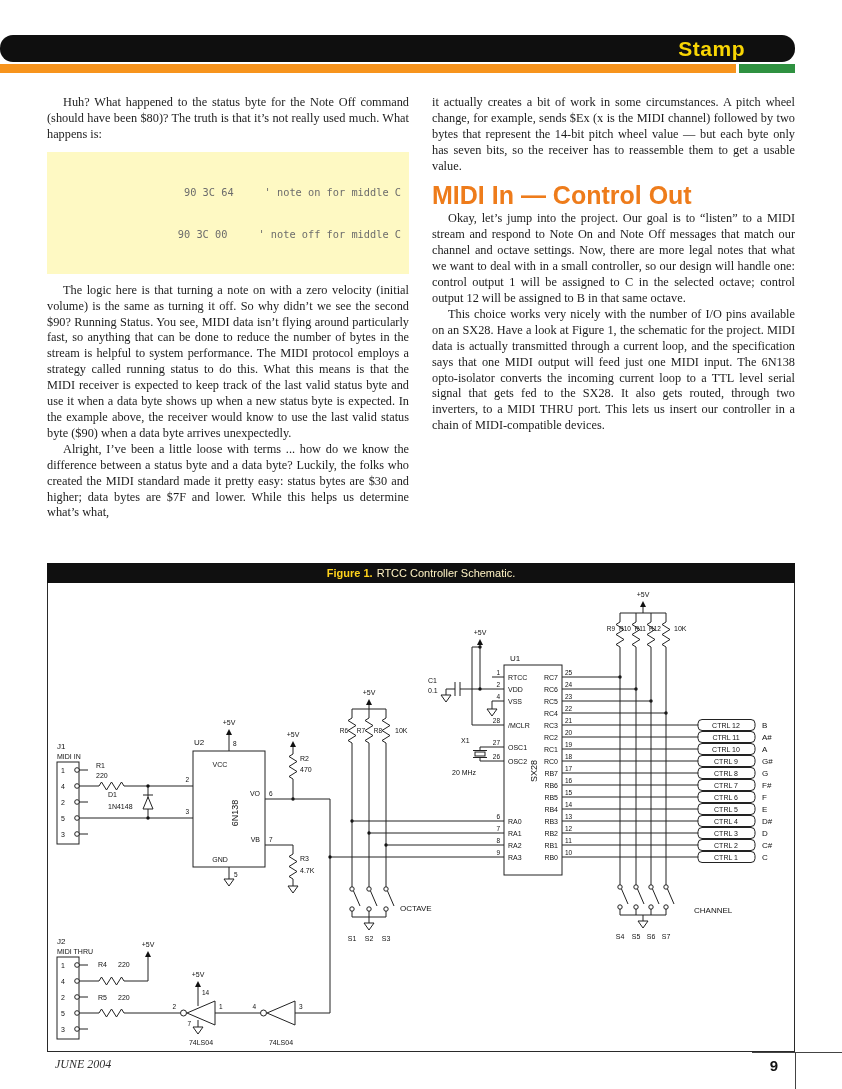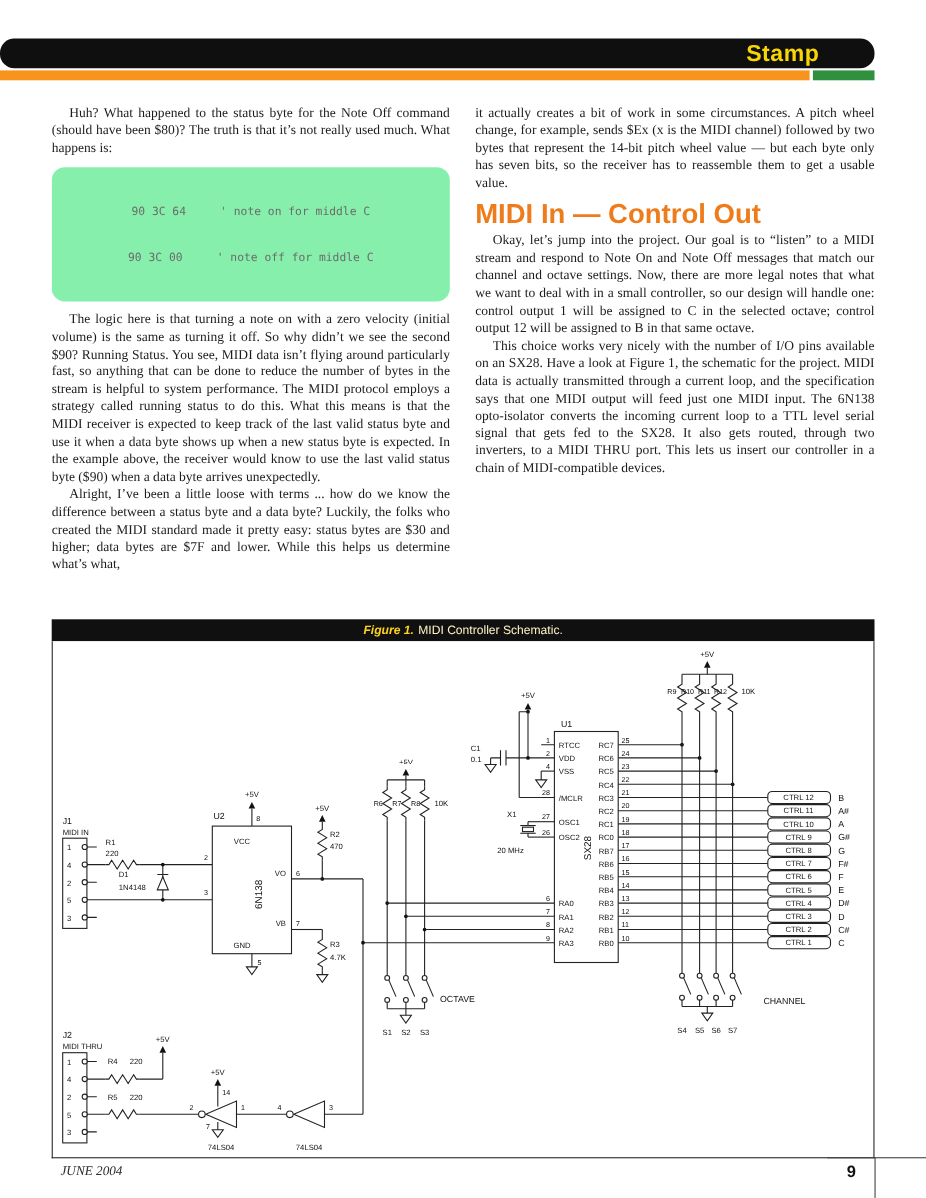--- a/index.html
+++ b/index.html
@@ -12,30 +12,30 @@
         color:#f8d504;letter-spacing:.5px;}
   .stripe-orange{position:absolute;left:0;top:64px;width:736px;height:9px;background:#f7941d;}
   .stripe-green{position:absolute;left:739px;top:64px;width:56px;height:9px;background:#2f9140;}
   
   .col{position:absolute;top:95px;height:462px;overflow:hidden;font-size:12.3px;
        line-height:15.9px;text-align:justify;}
   .col-left{left:47px;width:362px;}
   .col-right{left:432px;width:363px;}
   .col p{margin:0;}
   .col p.ind{text-indent:16px;}
-  .codeblock{margin:9px 0;padding:5px 8px;background:#86efac;
+  .codeblock{margin:9px 0;padding:5px 8px;background:#fef9c3;
        font-family:"DejaVu Sans Mono",monospace;font-size:10.3px;line-height:14px;
-       color:#6c6c6c;white-space:pre;text-align:center;border-radius:12px;}
+       color:#6c6c6c;white-space:pre;text-align:right;}
   h2.section{margin:13px 0 8px 0;font-family:"Liberation Sans",sans-serif;
        font-weight:bold;font-size:25px;color:#ee7c1b;text-align:left;}
   
   .figure{position:absolute;left:47px;top:563px;width:748px;}
   .figcaption{height:20px;background:#101010;display:flex;align-items:center;justify-content:center;
        font-family:"Liberation Sans",sans-serif;font-size:11px;}
-  .figcaption .lab{color:#ffd31c;font-weight:bold;font-style:italic;margin-right:4px;text-align:center;}
+  .figcaption .lab{color:#ffd31c;font-weight:bold;margin-right:4px;text-align:center;}
   .figcaption .txt{color:#fff3c4;}
   .schem{border:1px solid #2a2a2a;border-top:none;background:#fff;}
   svg text{font-family:"Liberation Sans",sans-serif;font-size:8px;fill:#111;}
   svg .t7{font-size:7px;} svg .t65{font-size:6.5px;} svg .t9{font-size:9px;}
   svg .w{stroke:#222;stroke-width:1;fill:none;}
   svg .comp{stroke:#222;stroke-width:1;fill:#fff;}
   svg .dot{fill:#111;stroke:none;}
   svg .arr{fill:#111;stroke:none;}
   svg .gnd{stroke:#222;stroke-width:1;fill:none;}
   
@@ -69,21 +69,21 @@
   <div class="col col-right">
     <p>it actually creates a bit of work in some circumstances. A pitch wheel change, for example, sends $Ex (x is the MIDI channel) followed by two bytes that represent the 14-bit pitch wheel value — but each byte only has seven bits, so the receiver has to reassemble them to get a usable value.</p>
     <h2 class="section">MIDI In — Control Out</h2>
     <p class="ind">Okay, let’s jump into the project. Our goal is to “listen” to a MIDI stream and respond to Note On and Note Off messages that match our channel and octave settings. Now, there are more legal notes that what we want to deal with in a small controller, so our design will handle one: control output 1 will be assigned to C in the selected octave; control output 12 will be assigned to B in that same octave.</p>
     <p class="ind">This choice works very nicely with the number of I/O pins available on an SX28. Have a look at Figure 1, the schematic for the project. MIDI data is actually transmitted through a current loop, and the specification says that one MIDI output will feed just one MIDI input. The 6N138 opto-isolator converts the incoming current loop to a TTL level serial signal that gets fed to the SX28. It also gets routed, through two inverters, to a MIDI THRU port. This lets us insert our controller in a chain of MIDI-compatible devices.</p>
   </div>
 
   <div class="figure">
     <div class="figcaption">
       <span class="lab">Figure 1.</span>
-      <span class="txt">MIDI Controller Schematic.</span>
+      <span class="txt">RTCC Controller Schematic.</span>
     </div>
     <div class="schem">
     <svg width="746" height="464" viewBox="0 0 746 464">
 
       <g>
         <text x="9" y="166">J1</text>
         <text x="9" y="176" class="t7">MIDI IN</text>
         <rect class="comp" x="9" y="179" width="22" height="82"></rect>
         <text class="t7" x="13" y="190">1</text>
         <text class="t7" x="13" y="206">4</text>

